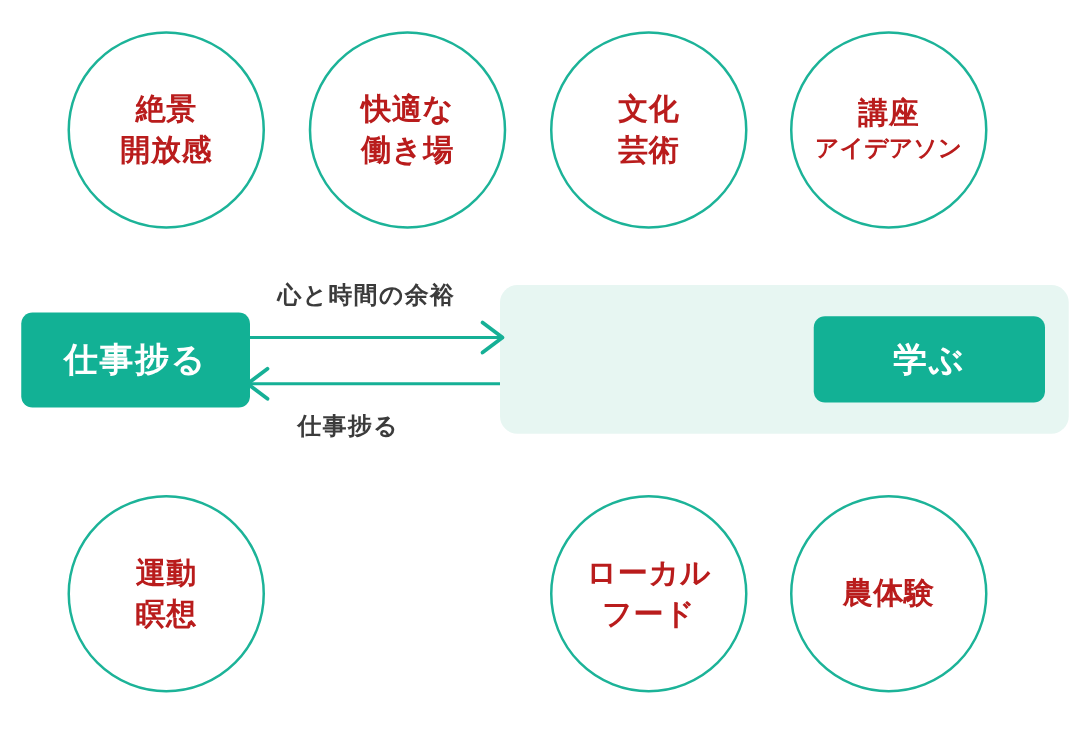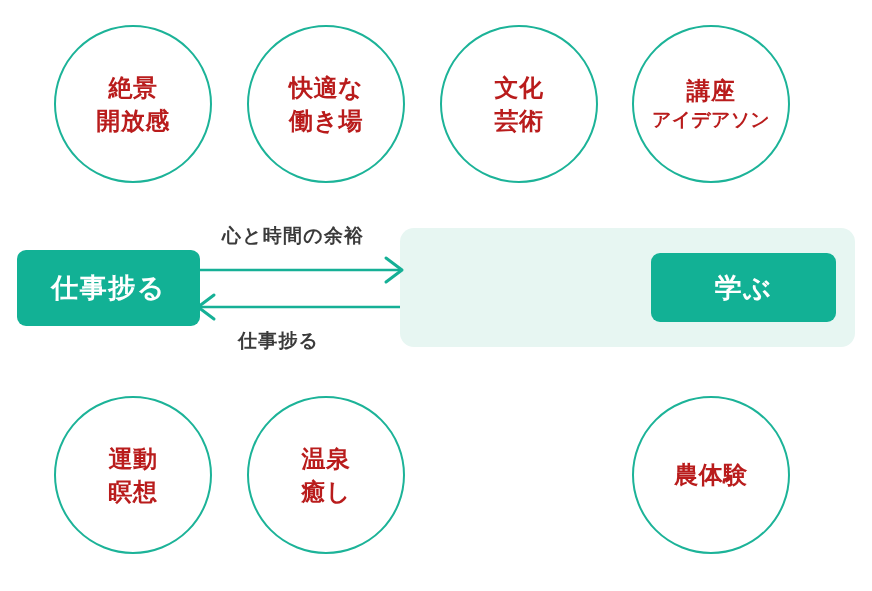--- a/index.html
+++ b/index.html
@@ -152,21 +152,21 @@
     <span class="blabel">仕事捗る</span>
   </div>
   <div class="solid-box box-learn">
     <span class="blabel">学ぶ</span>
   </div>
 
   <div class="circle c-bot-1">
     <span class="cline">運動</span>
     <span class="cline">瞑想</span>
   </div>
-  <div class="circle c-bot-2">
-    <span class="cline">温泉</span>
-    <span class="cline">癒し</span>
+  <div class="circle c-bot-3">
+    <span class="cline">ローカル</span>
+    <span class="cline">フード</span>
   </div>
   <div class="circle c-bot-4">
     <span class="cline">農体験</span>
   </div>
 
 </div>
 
 </body></html>

